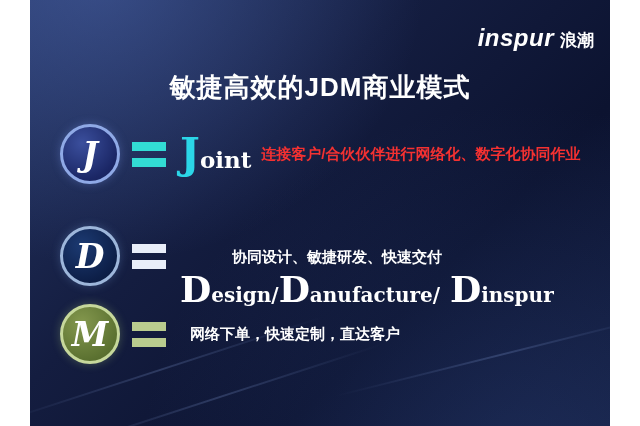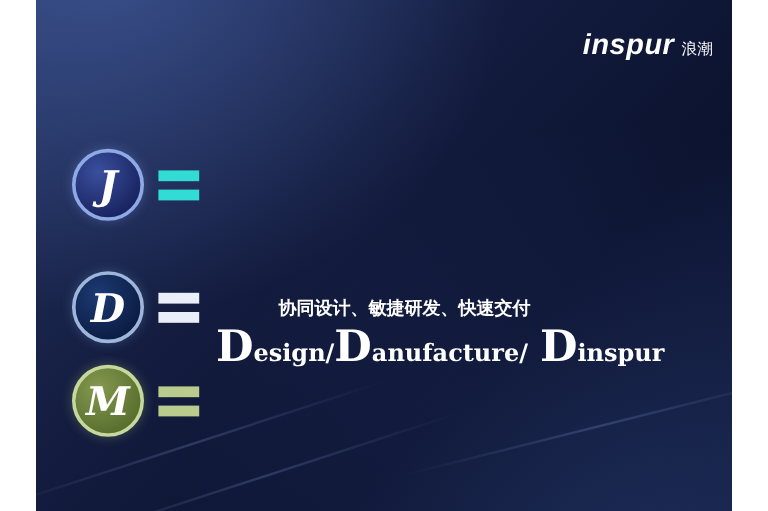--- a/index.html
+++ b/index.html
@@ -38,21 +38,21 @@
     position: absolute;
     top: 24px; right: 16px;
     display: flex; align-items: baseline;
     color: #ffffff;
   }
   .logo .brand {
     font-size: 24px; font-weight: bold; font-style: italic;
     letter-spacing: 0.5px;
   }
   .logo .brand-cn {
-    font-size: 13px; font-weight: normal; margin-left: 6px;
+    font-size: 17px; font-weight: bold; margin-left: 6px;
   }
 
   
   .title {
     position: absolute;
     top: 70px; left: 0; right: 0;
     text-align: center;
     color: #ffffff;
     font-size: 26px; font-weight: bold;
     letter-spacing: 1px;
@@ -141,43 +141,47 @@
 
     <div class="streak s1"></div>
     <div class="streak s2"></div>
     <div class="streak s3"></div>
 
     <div class="logo">
       <span class="brand">inspur</span>
       <span class="brand-cn">浪潮</span>
     </div>
 
+    <div class="title">敏捷高效的JDM商业模式</div>
 
     <div class="row row-j">
       <div class="badge badge-j">J</div>
       <div class="equals equals-j">
         <div class="bar"></div>
         <div class="bar"></div>
       </div>
+      <div class="term term-j"><span class="initial">J</span><span class="rest">oint</span></div>
+      <div class="desc-j">连接客户/合伙伙伴进行网络化、数字化协同作业</div>
     </div>
 
     <div class="row row-d">
       <div class="badge badge-d">D</div>
       <div class="equals equals-d">
         <div class="bar"></div>
         <div class="bar"></div>
       </div>
       <div class="d-text">
         <div class="d-line1">协同设计、敏捷研发、快速交付</div>
         <div class="term term-d"><span class="initial">D</span><span class="rest">esign/</span><span class="initial">D</span><span class="rest">anufacture/</span><span class="initial gap">D</span><span class="rest">inspur</span></div>
       </div>
     </div>
 
     <div class="row row-m">
       <div class="badge badge-m">M</div>
       <div class="equals equals-m">
         <div class="bar"></div>
         <div class="bar"></div>
       </div>
+      <div class="desc-m">网络下单，快速定制，直达客户</div>
     </div>
 
   </div>
 </div>
 
 </body></html>

